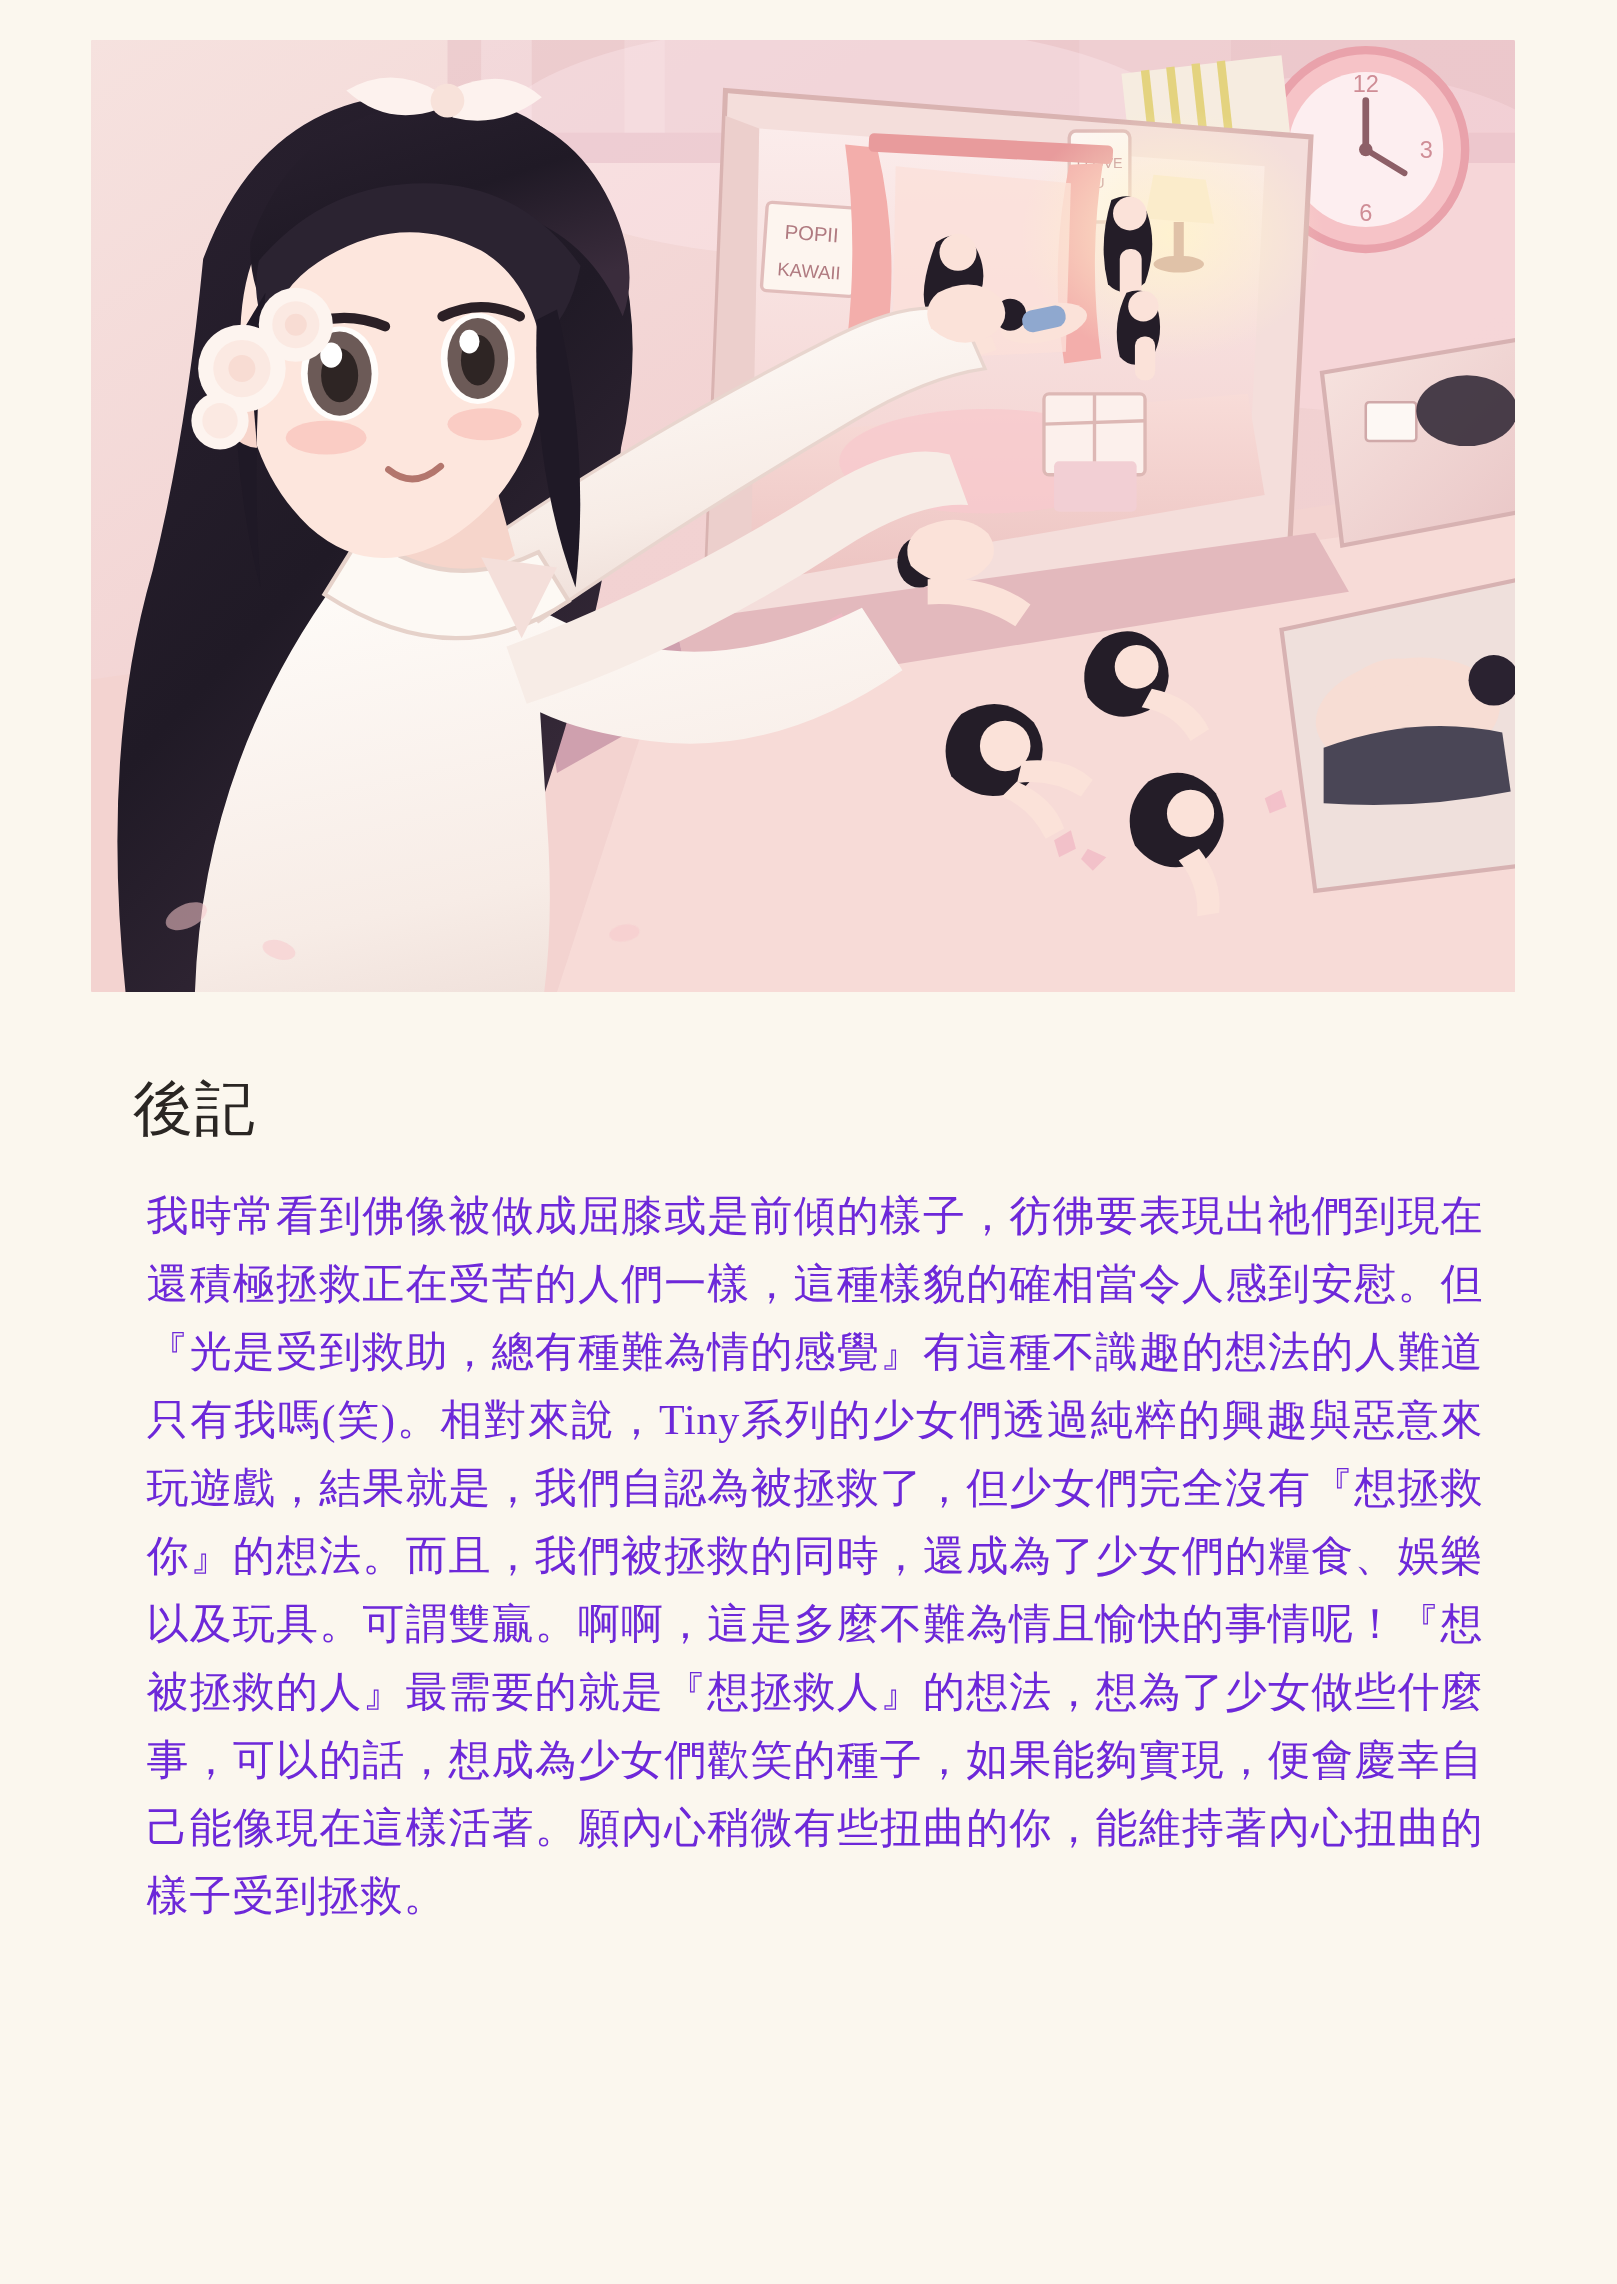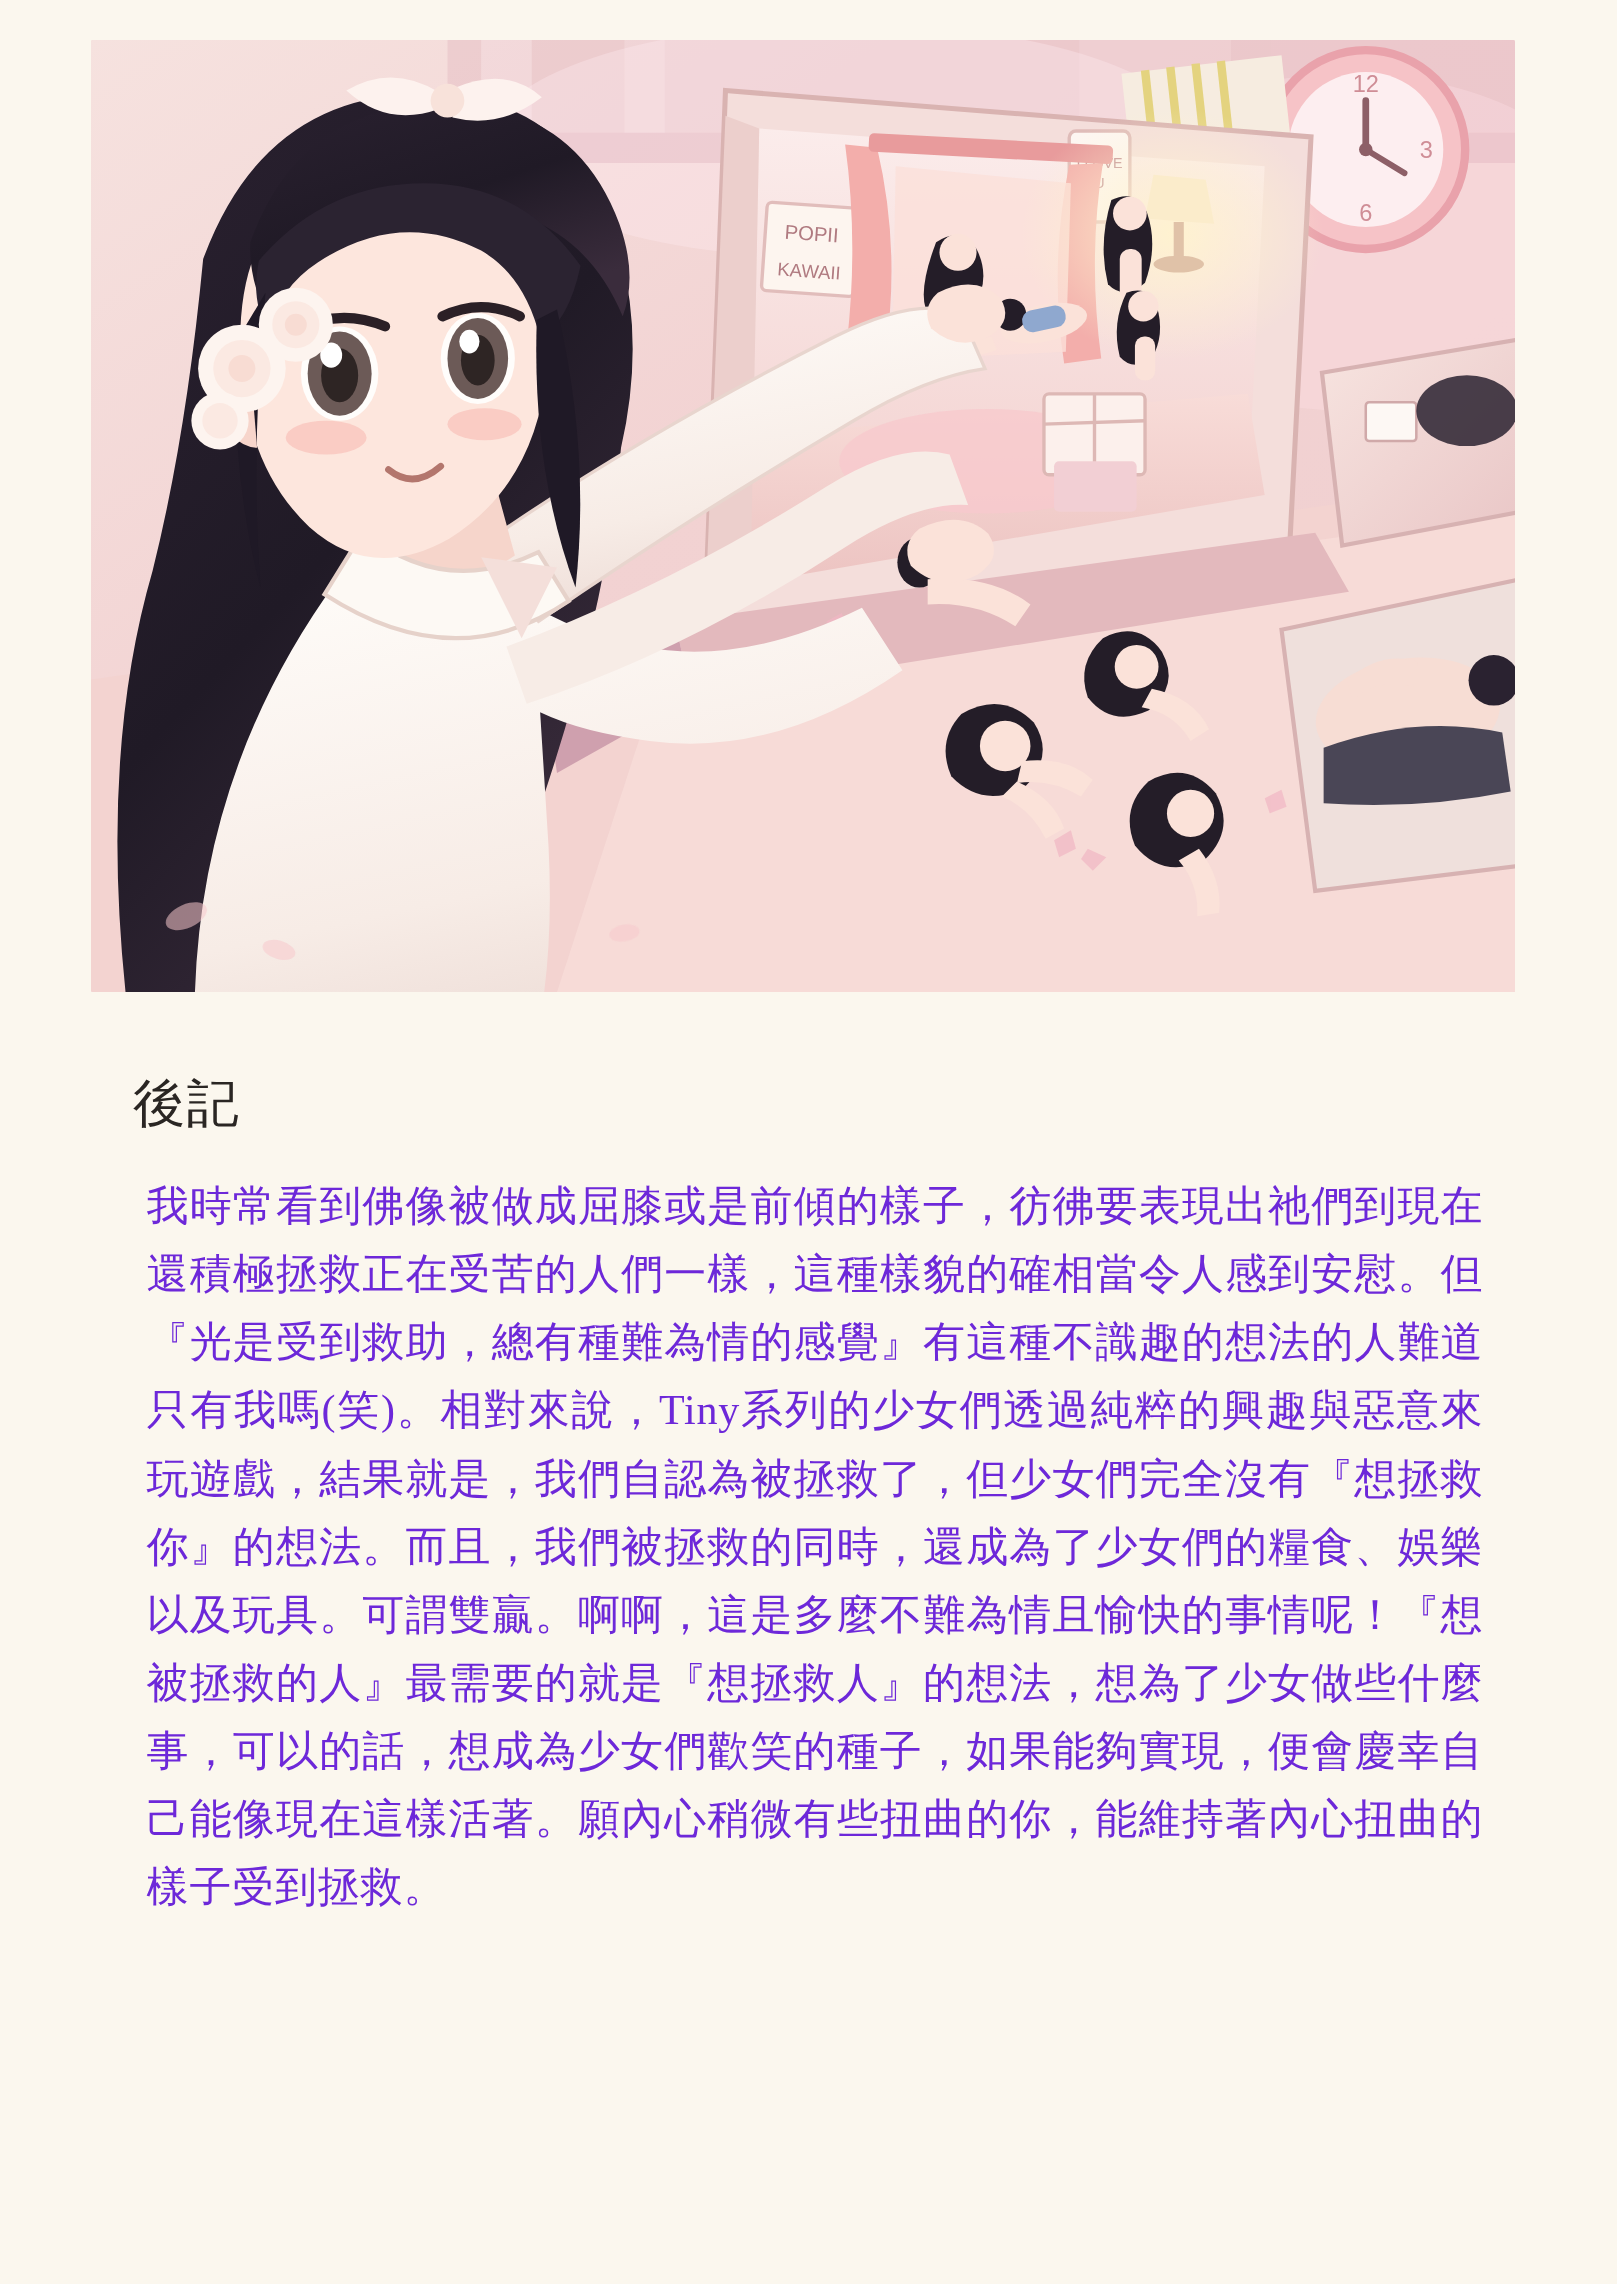--- a/index.html
+++ b/index.html
@@ -35,21 +35,21 @@
   }
 
   .illo-svg { display: block; width: 100%; height: 100%; }
 
   
   .afterword {
     margin-top: 81px;
     padding: 0 23.6px;
   }
   .afterword-title {
-    font-size: 52px;
+    font-size: 60px;
     line-height: 1.2;
     color: #2a2623;
     font-weight: normal;
     margin: 0 0 37px 18.5px;
     letter-spacing: 1.7px;
     font-family: "Liberation Serif", "DejaVu Serif", serif;
   }
   .afterword-body {
     font-size: 42px;
     line-height: 1.62;

